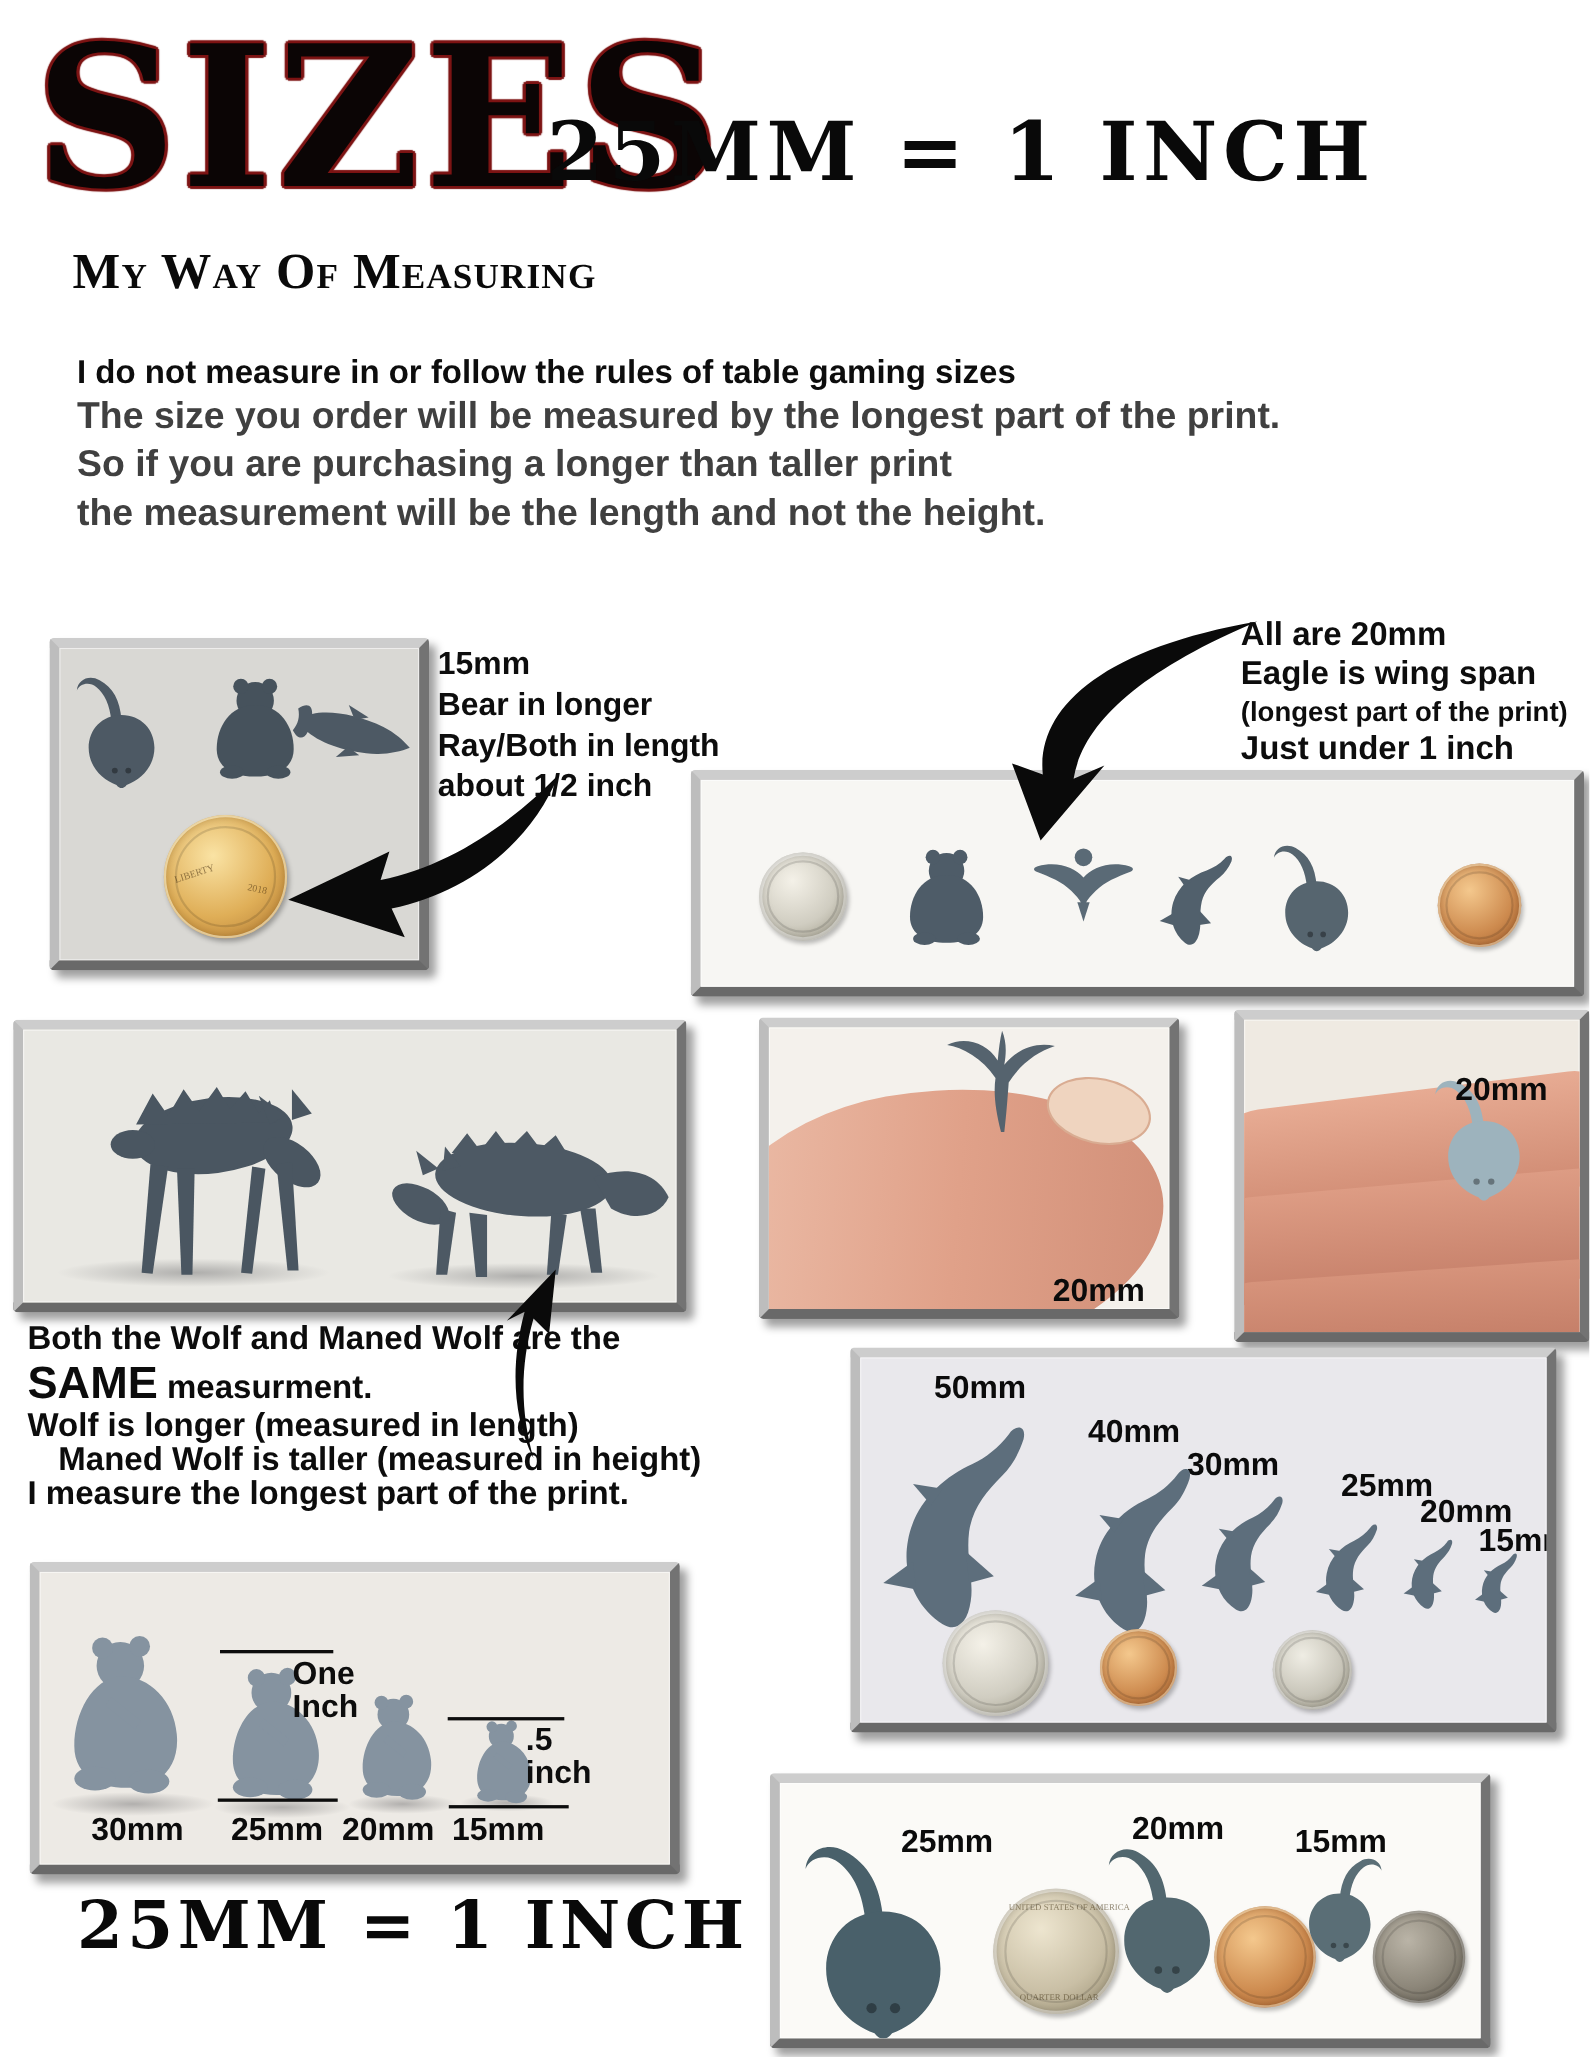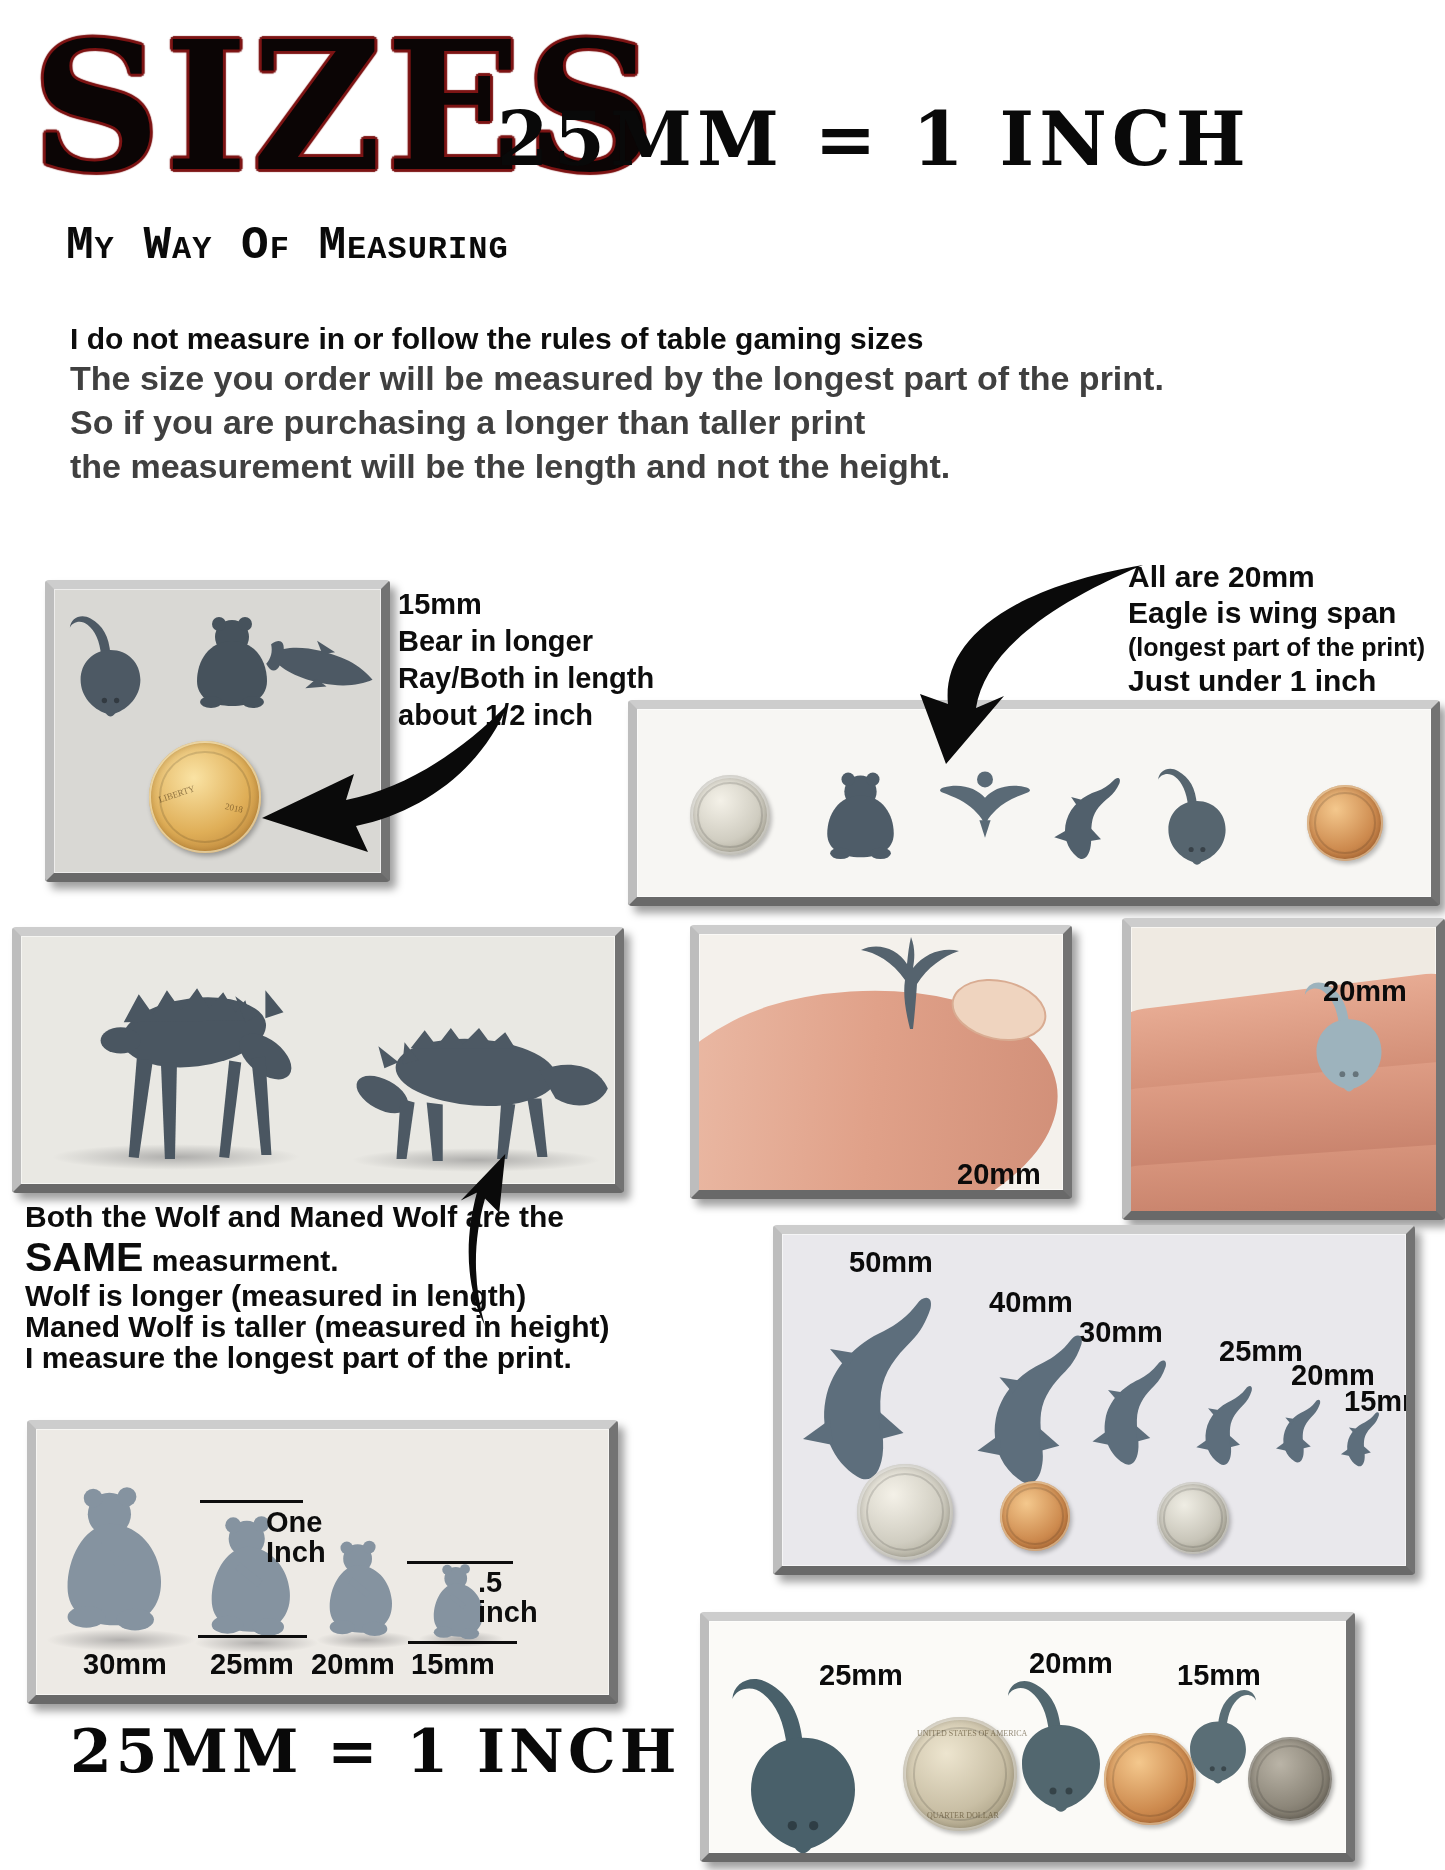--- a/index.html
+++ b/index.html
@@ -5,21 +5,21 @@
   html,body{margin:0;padding:0;background:#fff;}
   .canvas{position:relative;width:1445px;height:1870px;background:#ffffff;overflow:hidden;
           font-family:"Liberation Sans",sans-serif;color:#0c0c0c;}
   .abs{position:absolute;}
   
   .title{font-family:"DejaVu Serif",serif;font-weight:bold;font-size:178px;line-height:1;
          letter-spacing:4px;color:#0b0505;
          text-shadow:3px 0 1px #7d1414,-3px 0 1px #7d1414,0 3px 1px #7d1414,0 -3px 1px #7d1414,
                      2px 2px 1px #7d1414,-2px -2px 1px #7d1414,2px -2px 1px #7d1414,-2px 2px 1px #7d1414;}
   .equation{font-family:"DejaVu Serif",serif;font-weight:bold;font-size:74px;letter-spacing:5px;color:#090909;}
-  .subtitle{font-family:Liberation Mono, monospace;font-weight:bold;font-size:46px;letter-spacing:1px;
+  .subtitle{font-family:Liberation Serif, serif;font-weight:bold;font-size:46px;letter-spacing:1px;
             font-variant:small-caps;color:#0a0a0a;}
   .body-b{font-weight:bold;font-size:30px;color:#0d0d0d;}
   .para{font-weight:bold;font-size:34px;line-height:44px;color:#404040;}
   .cap{font-weight:bold;font-size:29px;line-height:37px;color:#0d0d0d;}
   .cap-small{font-weight:bold;font-size:25px;line-height:32px;color:#0d0d0d;}
   .size-label{font-weight:bold;font-size:29px;color:#0b0b0b;white-space:nowrap;}
   .note-line{font-weight:bold;font-size:30px;color:#0c0c0c;white-space:nowrap;}
   .note-emph{font-weight:bold;font-size:41px;}
   .footer-eq{font-family:"DejaVu Serif",serif;font-weight:bold;font-size:60px;letter-spacing:4px;color:#090909;}
   
@@ -194,21 +194,21 @@
       </svg>
     <svg class="mini" style="left:318px;top:74px;color:#4d5964;" width="276" height="156" viewBox="0 0 272 155">
         <use href="#sym-wolf" fill="currentColor"></use>
       </svg>
   </div>
 
   <div class="abs" style="left:25px;top:1200px;">
     <div class="note-line">Both the Wolf and Maned Wolf are the</div>
     <div style="height:46px;line-height:46px;white-space:nowrap;"><span class="note-emph">SAME</span><span class="note-line"> measurment.</span></div>
     <div class="note-line" style="line-height:31px;">Wolf is longer (measured in length)</div>
-    <div class="note-line" style="line-height:31px;">Maned Wolf is taller (measured in height)</div>
+    <div class="note-line" style="line-height:31px;margin-left:28px;">Maned Wolf is taller (measured in height)</div>
     <div class="note-line" style="line-height:31px;">I measure the longest part of the print.</div>
   </div>
   <svg class="arrow" style="left:452px;top:1148px;" width="62" height="182" viewBox="0 0 60 180">
     <path d="M52,6 L46,64 L32,50 C20,92 20,134 32,176 C12,136 12,88 24,44 L8,52 Z" fill="#0a0a0a"></path>
   </svg>
 
   <div class="photo" style="left:690px;top:925px;width:382px;height:274px;background:#f4f1ec;">
     <div class="abs" style="left:-70px;top:58px;width:430px;height:250px;background:linear-gradient(105deg,#eec2ae,#e0a189 55%,#d08e77);border-radius:46% 54% 50% 50% / 58% 52% 48% 42%;transform:rotate(-10deg);"></div>
     <div class="abs" style="left:252px;top:46px;width:92px;height:56px;background:#efd4bf;border:2px solid #d9ac92;border-radius:50%;transform:rotate(12deg);"></div>
     <svg class="mini" style="left:152px;top:0px;color:#55636e;" width="118" height="100" viewBox="0 0 110 100">

